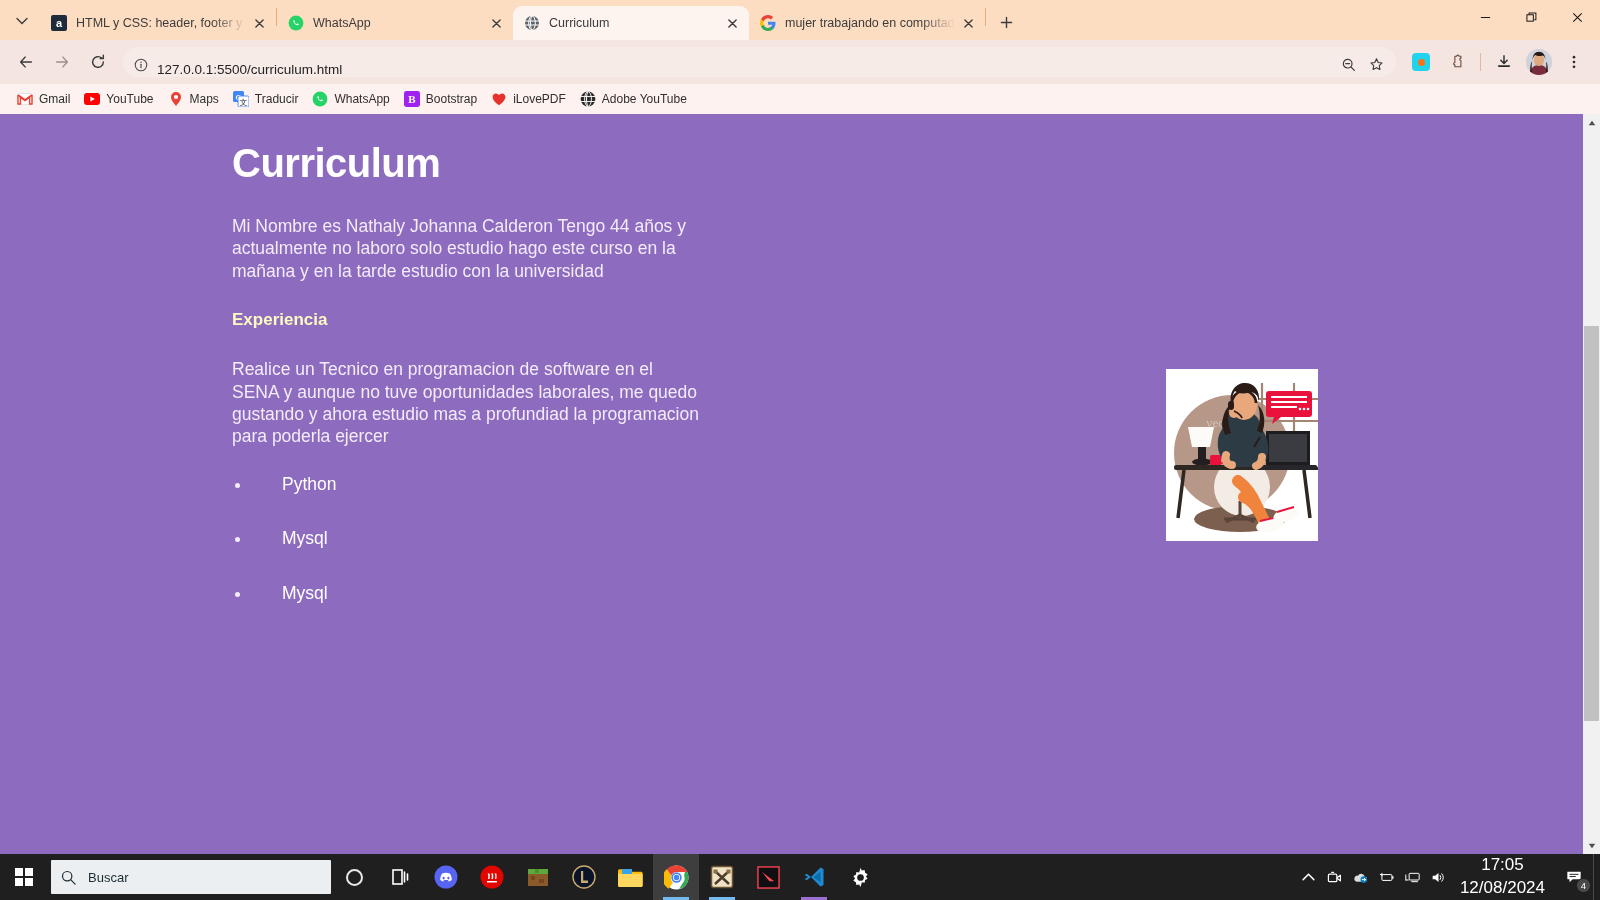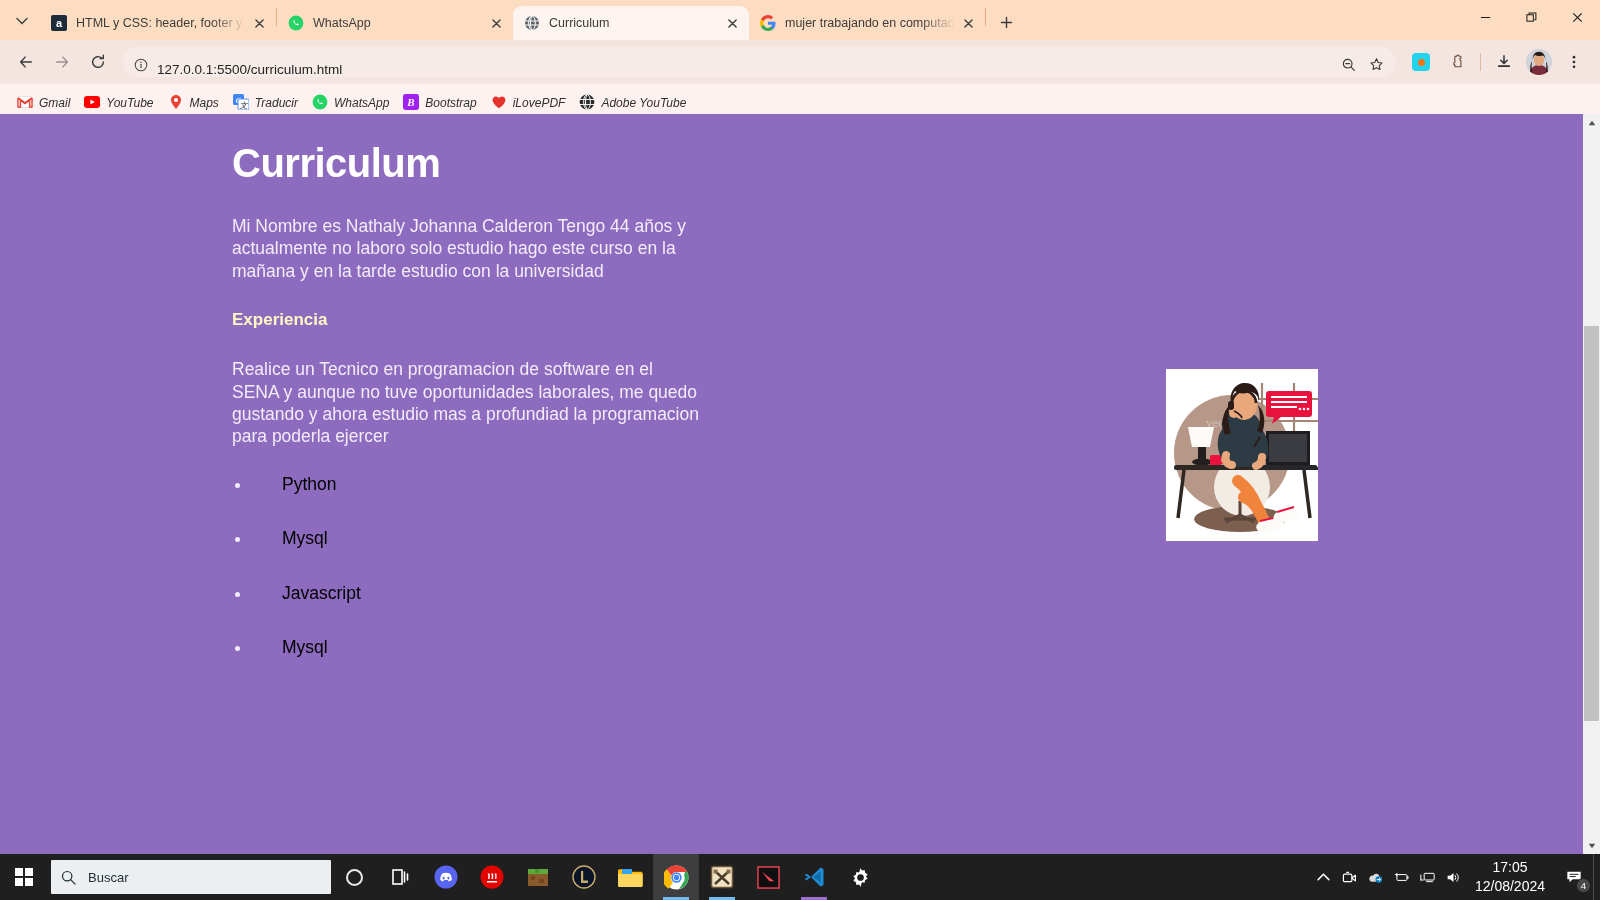--- a/index.html
+++ b/index.html
@@ -124,22 +124,22 @@
     background: #e8d5cc; position: relative;
   }
 
   
   .bookmarks {
     height: 30px; background: #fdf2ef;
     display: flex; align-items: center; padding: 0 10px;
     font-size: 12px; color: #2f2f2f;
   }
   .bm {
-    display: flex; align-items: flex-end; height: 22px;
-    padding: 0 7px; border-radius: 5px; cursor: pointer; flex: none; font-style: italic;
+    display: flex; align-items: center; height: 22px;
+    padding: 0 7px; border-radius: 5px; cursor: pointer; flex: none;
   }
   .bm .bmicon {
     width: 16px; height: 16px; margin-right: 6px; flex: none;
     display: flex; align-items: center; justify-content: center;
     font-size: 11px; font-weight: bold; line-height: 1;
   }
   .bm-right { margin-left: auto; display: flex; align-items: center; margin-top: 48px; }
 
   
   .viewport {
@@ -161,21 +161,21 @@
   }
   .content p {
     font-size: 17.5px; line-height: 1.28; margin-bottom: 28px;
     color: #f3ecfa;
   }
   .content h3 {
     font-size: 17px; font-weight: bold; margin-bottom: 28px; color: #fef9c3;
   }
   .content ul { list-style: none; margin: 0 0 20px 0; }
   .content ul li {
-    font-size: 17.5px; line-height: 1; color: #000000;
+    font-size: 17.5px; line-height: 1; color: #ffffff;
     padding-left: 50px; position: relative; margin-bottom: 37px;
   }
   .content ul li::before {
     content: "";
     position: absolute; left: 3px; top: 7px;
     width: 5px; height: 5px; border-radius: 50%; background: #f3ecfa;
   }
 
   
   .illus {
@@ -253,21 +253,21 @@
     color: #ffffff;
   }
   .tray-ic {
     width: 26px; height: 46px; flex: none; cursor: pointer;
     display: flex; align-items: center; justify-content: center;
   }
   .tray-ic svg { width: 15px; height: 15px; }
   .clock {
     height: 46px; padding: 0 10px 0 8px; cursor: pointer;
     display: flex; flex-direction: column; align-items: center;
-    justify-content: center; font-size: 14px; color: #fff; line-height: 1.35;
+    justify-content: center; font-size: 17px; color: #fff; line-height: 1.35;
   }
   .notif {
     width: 38px; height: 46px; cursor: pointer; position: relative;
     display: flex; align-items: center; justify-content: center;
   }
   .notif svg { width: 16px; height: 16px; }
   .notif .badge {
     position: absolute; right: 2px; bottom: 7px;
     min-width: 15px; height: 15px; border-radius: 50%;
     background: #4a4a4a; color: #fff; font-size: 9.5px;
@@ -553,21 +553,20 @@
     <div class="pagearea">
 
       <div class="content">
         <h1>Curriculum</h1>
         <p>Mi Nombre es Nathaly Johanna Calderon Tengo 44 años y actualmente no laboro solo estudio hago este curso en la mañana y en la tarde estudio con la universidad</p>
         <h3>Experiencia</h3>
         <p>Realice un Tecnico en programacion de software en el SENA y aunque no tuve oportunidades laborales, me quedo gustando y ahora estudio mas a profundiad la programacion para poderla ejercer</p>
         <ul>
           <li>Python</li>
           <li>Mysql</li>
-          <li>Javascript</li>
           <li>Mysql</li>
         </ul>
       </div>
 
       <div class="illus">
         <svg viewBox="0 0 152 172" preserveAspectRatio="xMidYMid slice">
           <rect width="152" height="172" fill="#ffffff"></rect>
           <circle cx="66" cy="84" r="58" fill="#b79787"></circle>
 
           <path d="M96 14v52M128 14v52M92 30h60M92 52h60" stroke="#a58573" stroke-width="2.2" fill="none"></path>

